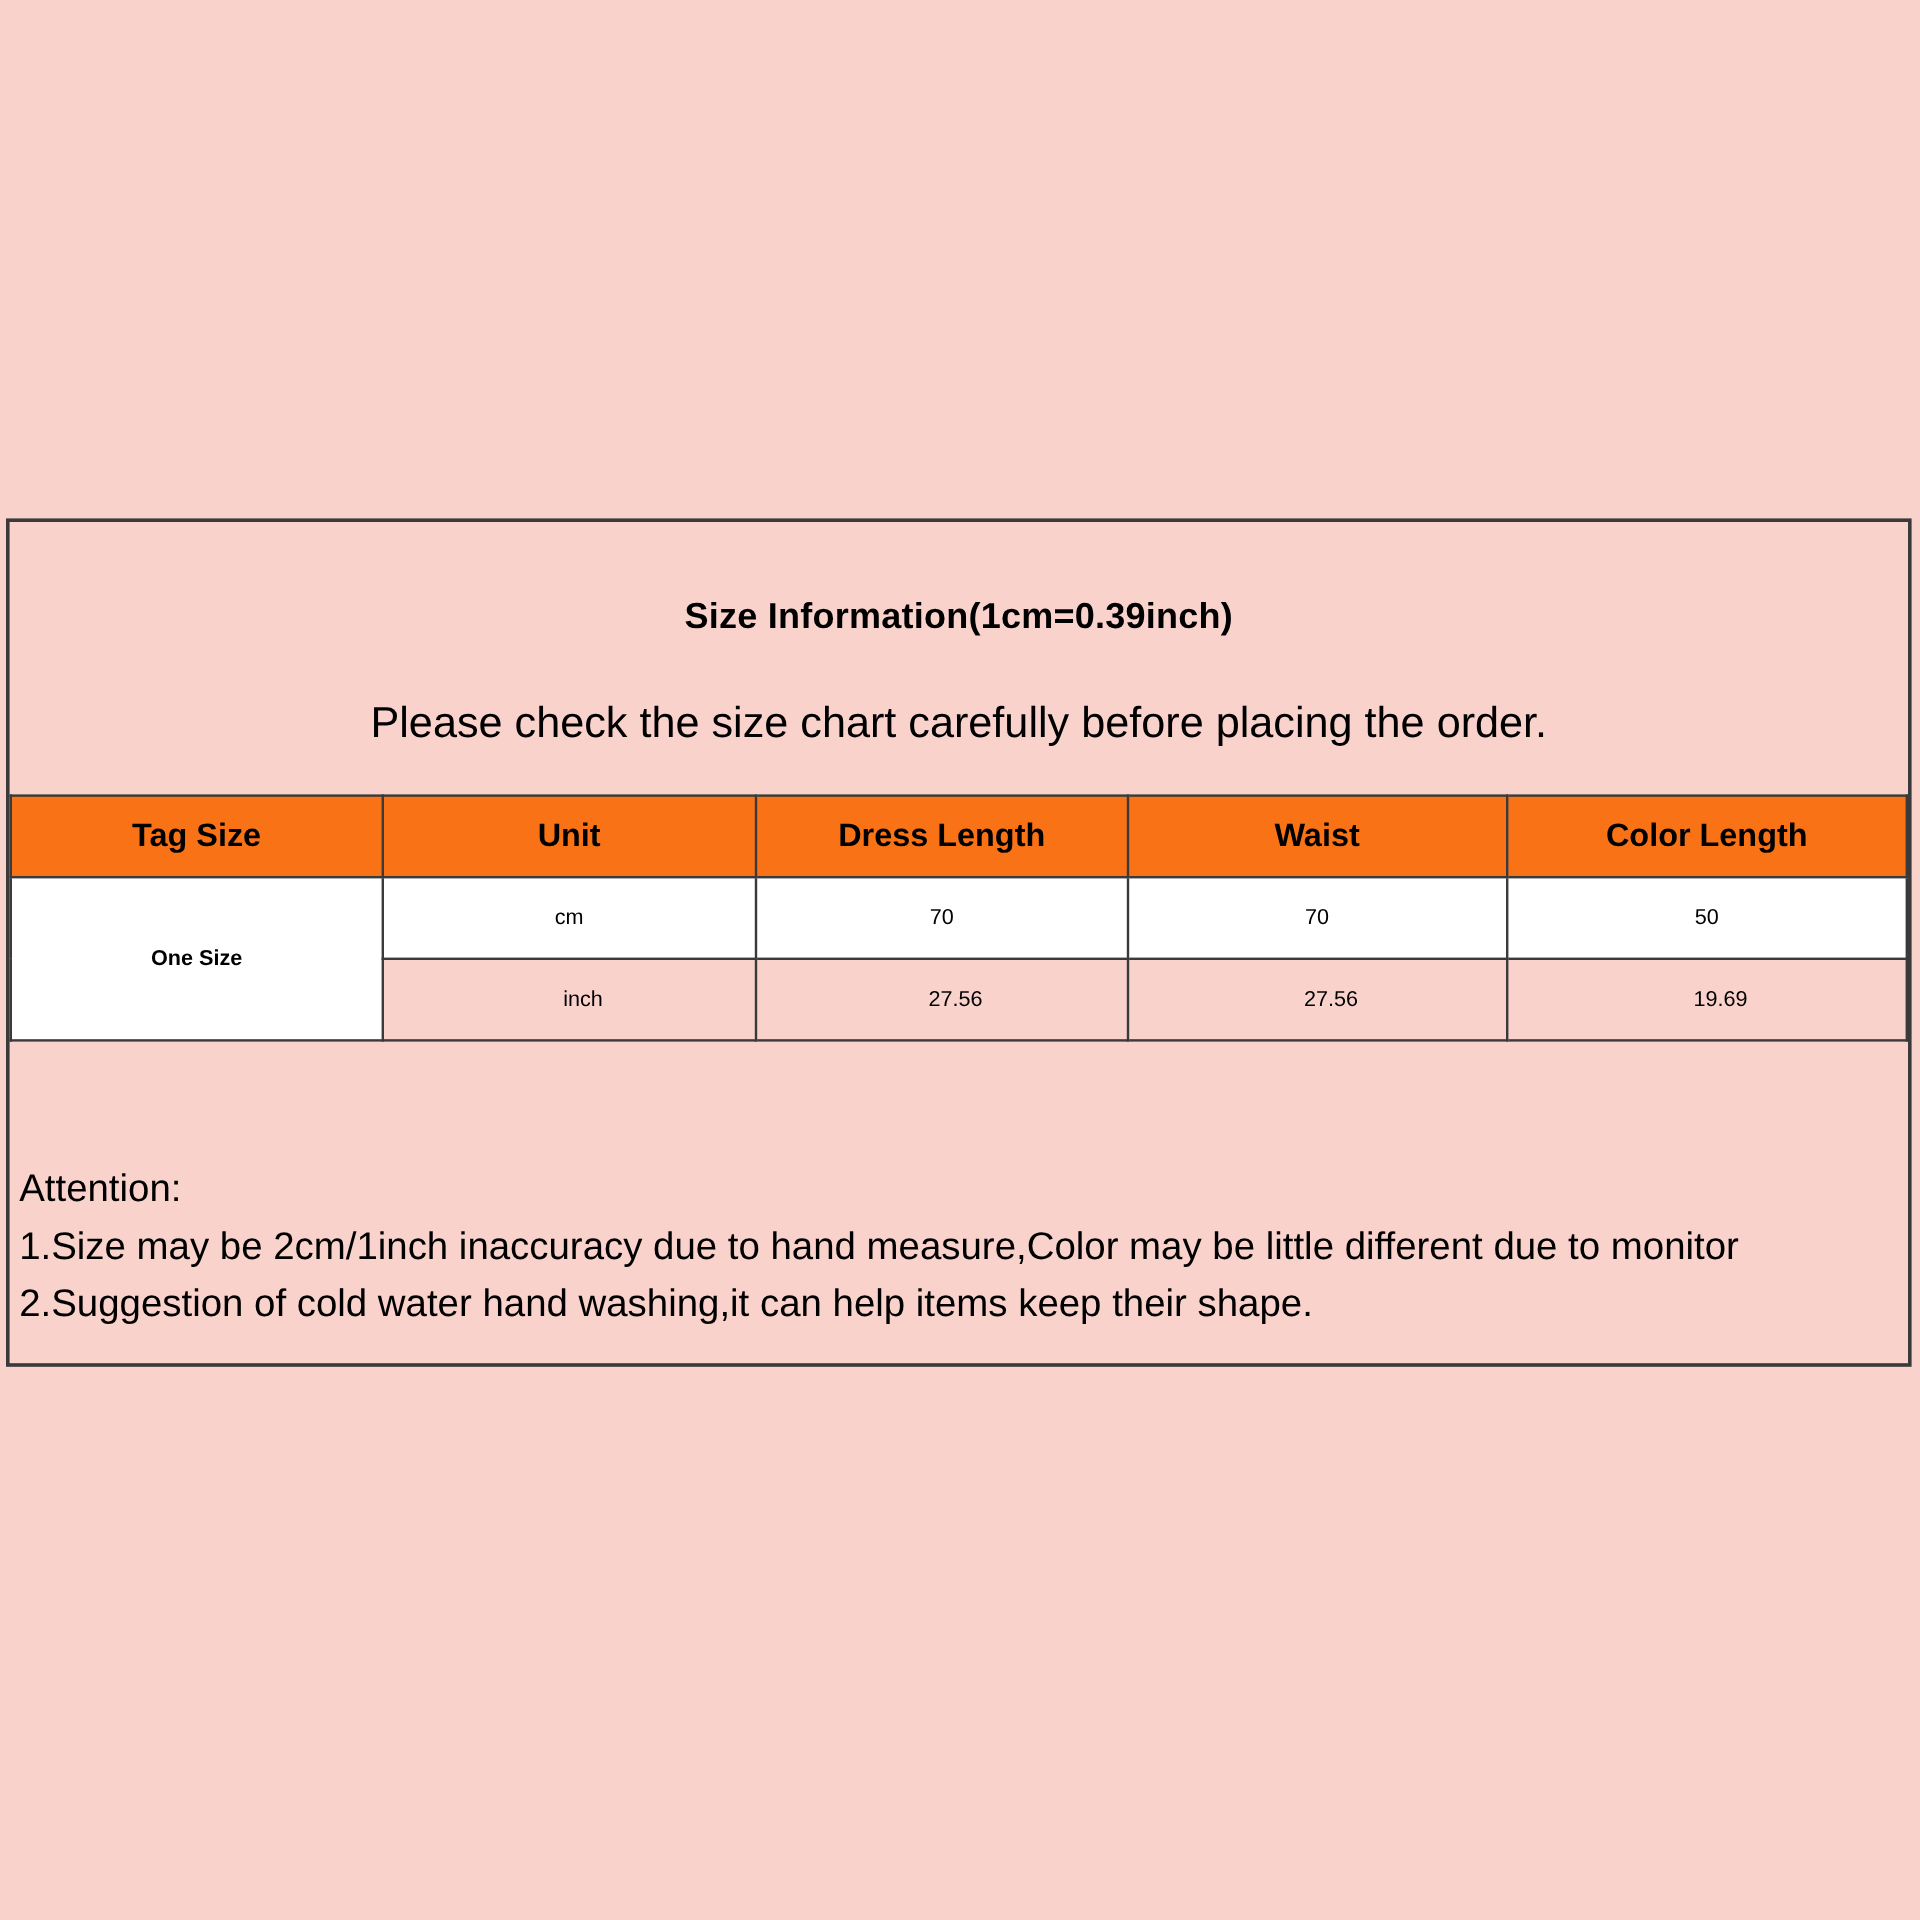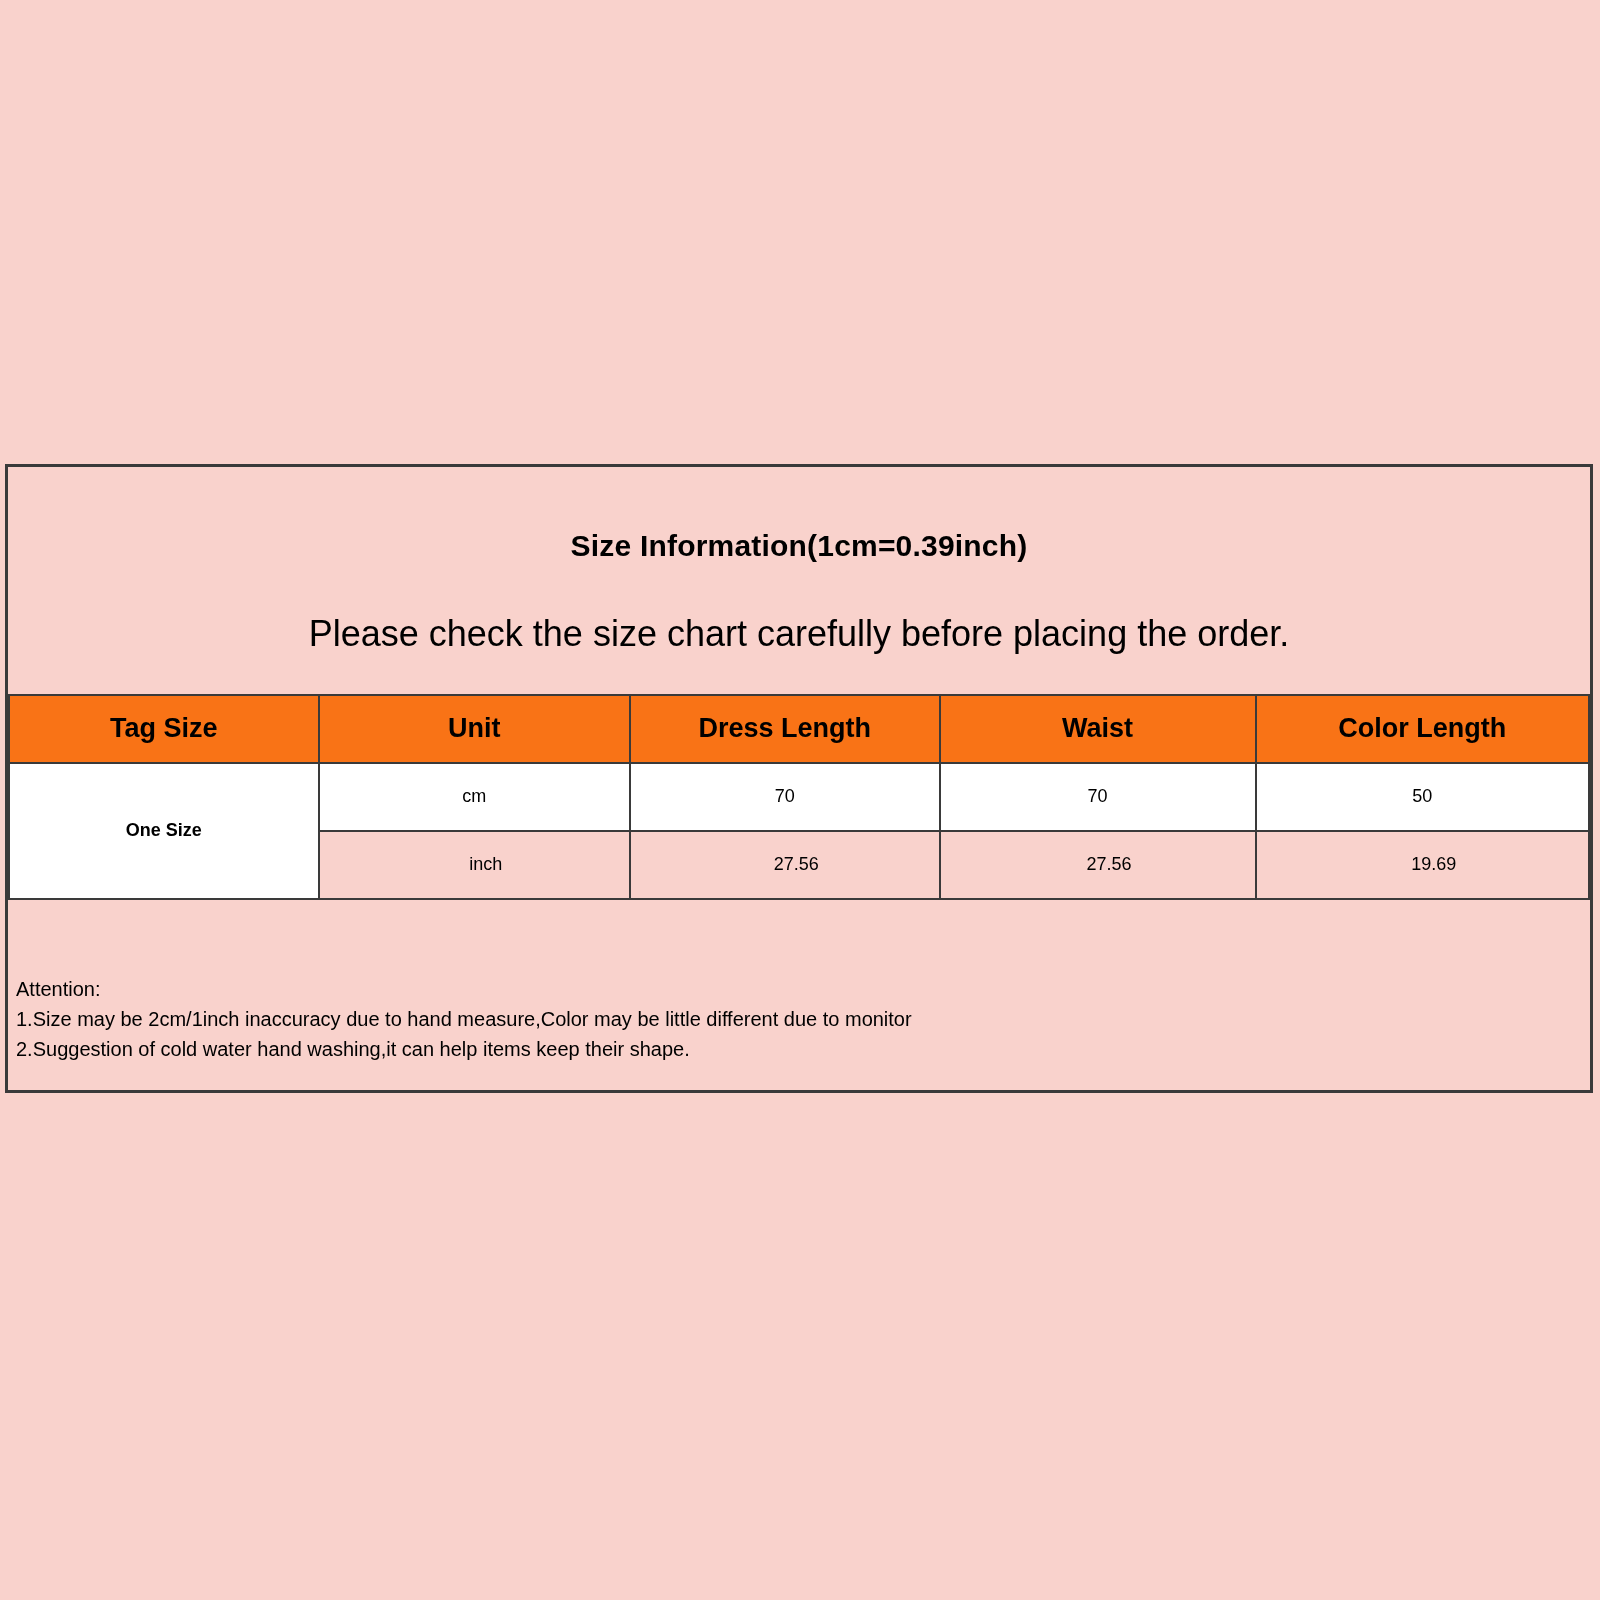--- a/index.html
+++ b/index.html
@@ -13,21 +13,20 @@
     font-family: "Liberation Sans", sans-serif;
     color: #000;
     overflow: hidden;
   }
 
   .page {
     position: relative;
     width: 1600px;
     height: 1504px;
     background: #f9d2cc;
-    margin-top: 32px;
   }
 
   
   .chart-block {
     position: absolute;
     left: 5px;
     top: 432px;
     width: 1588px;
     box-sizing: border-box;
     border: 3px solid #3a3a3a;
@@ -95,22 +94,22 @@
   }
 
   
   col.c-tag   { width: 19.6%; }
   col.c-unit  { width: 19.7%; }
   col.c-dress { width: 19.6%; }
   col.c-waist { width: 20.0%; }
   col.c-sleeve{ width: 21.1%; }
 
   .attention {
-    padding: 74px 8px 26px 8px;
-    font-size: 20px;
+    padding: 98px 8px 26px 8px;
+    font-size: 32px;
     line-height: 1.5;
   }
   .attention .att-line {
     white-space: nowrap;
   }
 </style>
 </head>
 <body>
 
 <div class="page">

